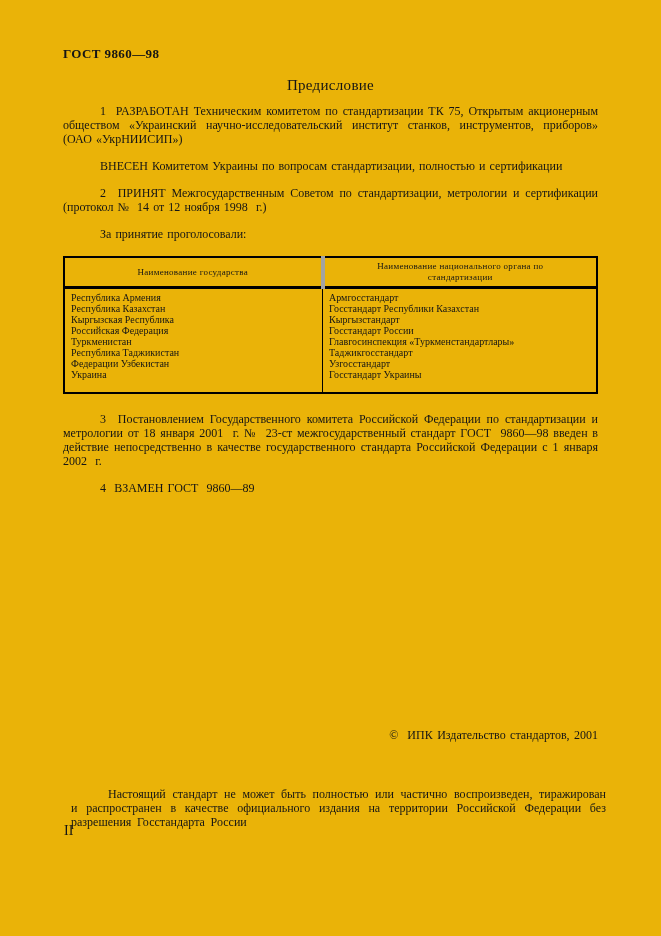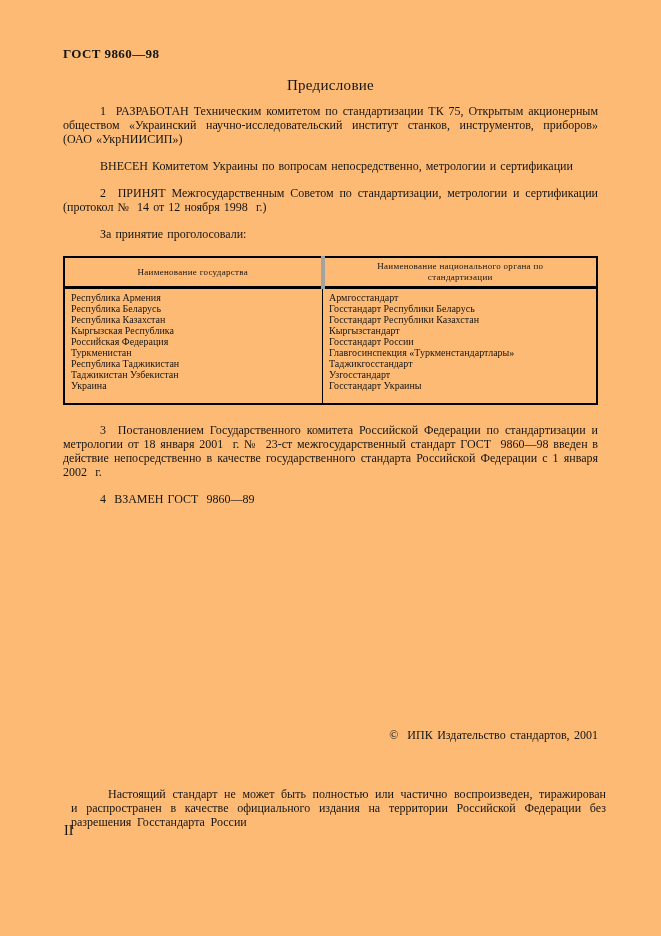--- a/index.html
+++ b/index.html
@@ -1,21 +1,21 @@
 <!DOCTYPE html>
 <html><head>
 <meta charset="utf-8">
 <style>
   * { box-sizing: border-box; }
   html, body { margin: 0; padding: 0; background: #ffffff; }
   .page {
     position: relative;
     width: 661px;
     height: 936px;
-    background: #fdba74;
+    background: #eab308;
     font-family: "Liberation Serif", serif;
     color: #151515;
     overflow: hidden;
   }
   .content {
     position: absolute;
     left: 63px;
     top: 46px;
     width: 535px;
   }
@@ -100,39 +100,35 @@
 </style>
 </head>
 <body>
 
 <div class="page">
   <div class="content">
     <div class="doc-number">ГОСТ 9860—98</div>
     <div class="page-title">Предисловие</div>
 
     <p class="para">1&nbsp; РАЗРАБОТАН Техническим комитетом по стандартизации ТК 75, Открытым акционерным обществом «Украинский научно-исследовательский институт станков, инструментов, приборов» (ОАО «УкрНИИСИП»)</p>
-    <p class="para single">ВНЕСЕН Комитетом Украины по вопросам непосредственно, метрологии и сертификации</p>
+    <p class="para single">ВНЕСЕН Комитетом Украины по вопросам стандартизации, полностью и сертификации</p>
     <p class="para">2&nbsp; ПРИНЯТ Межгосударственным Советом по стандартизации, метрологии и сертификации (протокол №&nbsp; 14 от 12 ноября 1998&nbsp; г.)</p>
     <p class="para single">За принятие проголосовали:</p>
 
     <table class="vote-table">
       <thead>
         <tr>
           <th style="width:48.5%">Наименование государства</th>
           <th>Наименование национального органа по стандартизации</th>
         </tr>
       </thead>
       <tbody>
           <tr>
             <td>Республика Армения</td>
             <td>Армгосстандарт</td>
-          </tr>
-          <tr>
-            <td>Республика Беларусь</td>
-            <td>Госстандарт Республики Беларусь</td>
           </tr>
           <tr>
             <td>Республика Казахстан</td>
             <td>Госстандарт Республики Казахстан</td>
           </tr>
           <tr>
             <td>Кыргызская Республика</td>
             <td>Кыргызстандарт</td>
           </tr>
           <tr>
@@ -141,21 +137,21 @@
           </tr>
           <tr>
             <td>Туркменистан</td>
             <td>Главгосинспекция «Туркменстандартлары»</td>
           </tr>
           <tr>
             <td>Республика Таджикистан</td>
             <td>Таджикгосстандарт</td>
           </tr>
           <tr>
-            <td>Таджикистан Узбекистан</td>
+            <td>Федерации Узбекистан</td>
             <td>Узгосстандарт</td>
           </tr>
           <tr>
             <td>Украина</td>
             <td>Госстандарт Украины</td>
           </tr>
         </tbody>
     </table>
 
     <p class="para">3&nbsp; Постановлением Государственного комитета Российской Федерации по стандартизации и метрологии от 18 января 2001&nbsp; г. №&nbsp; 23-ст межгосударственный стандарт ГОСТ&nbsp; 9860—98 введен в действие непосредственно в качестве государственного стандарта Российской Федерации с 1 января 2002&nbsp; г.</p>

